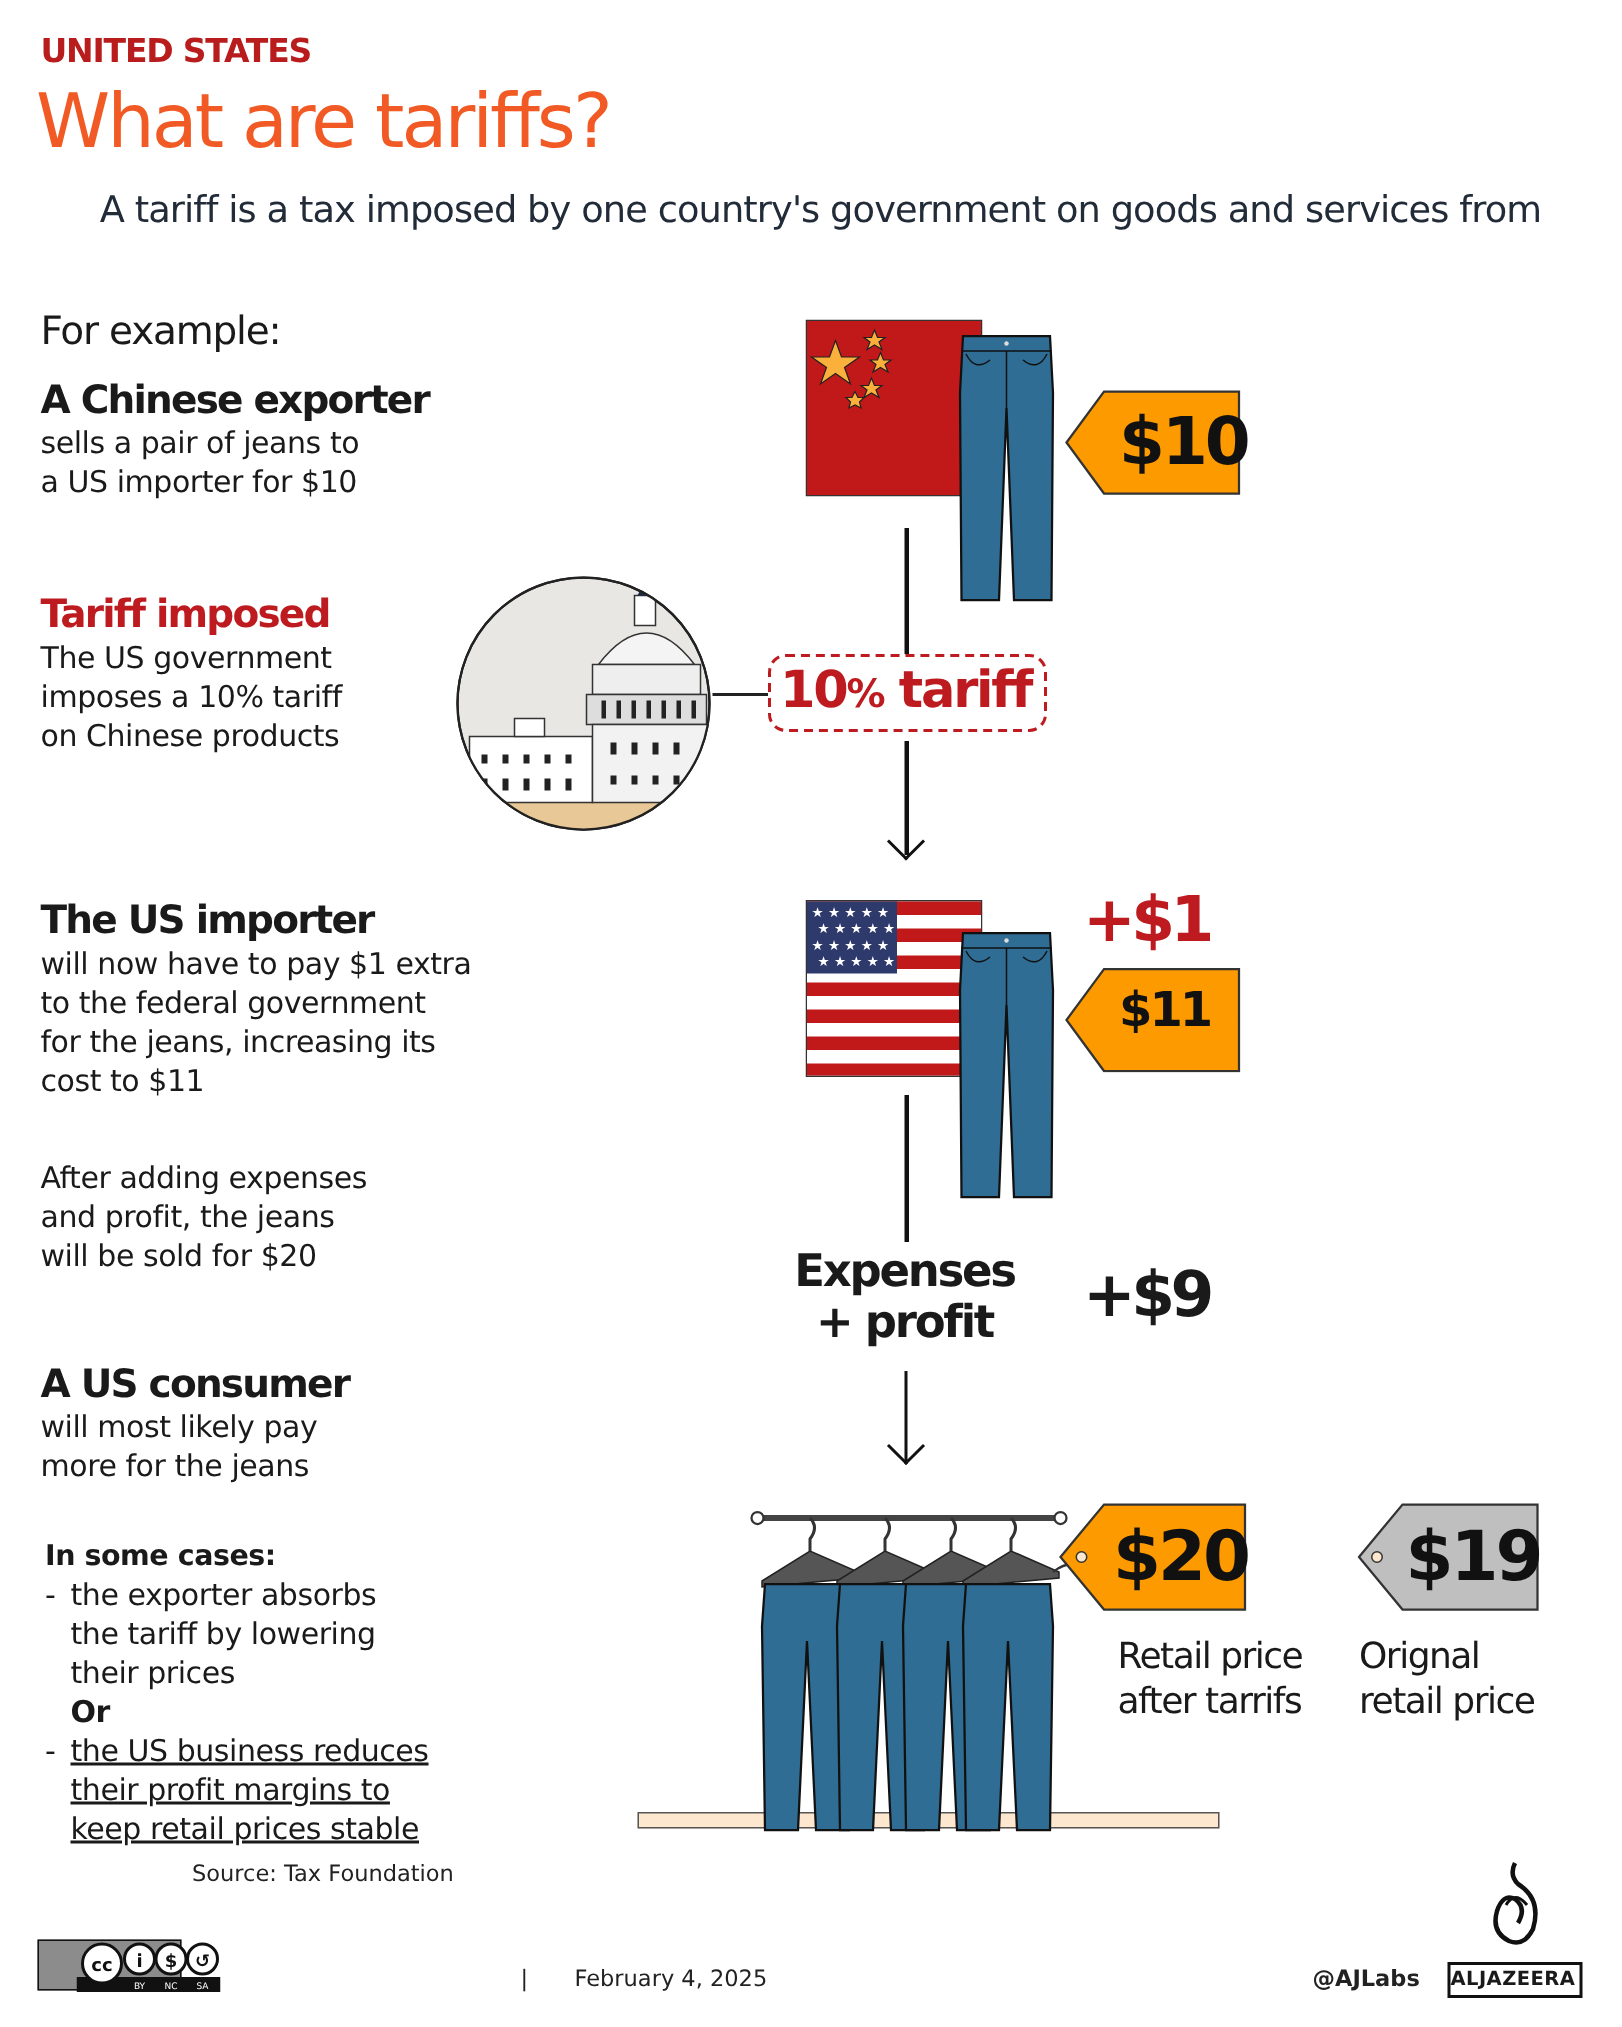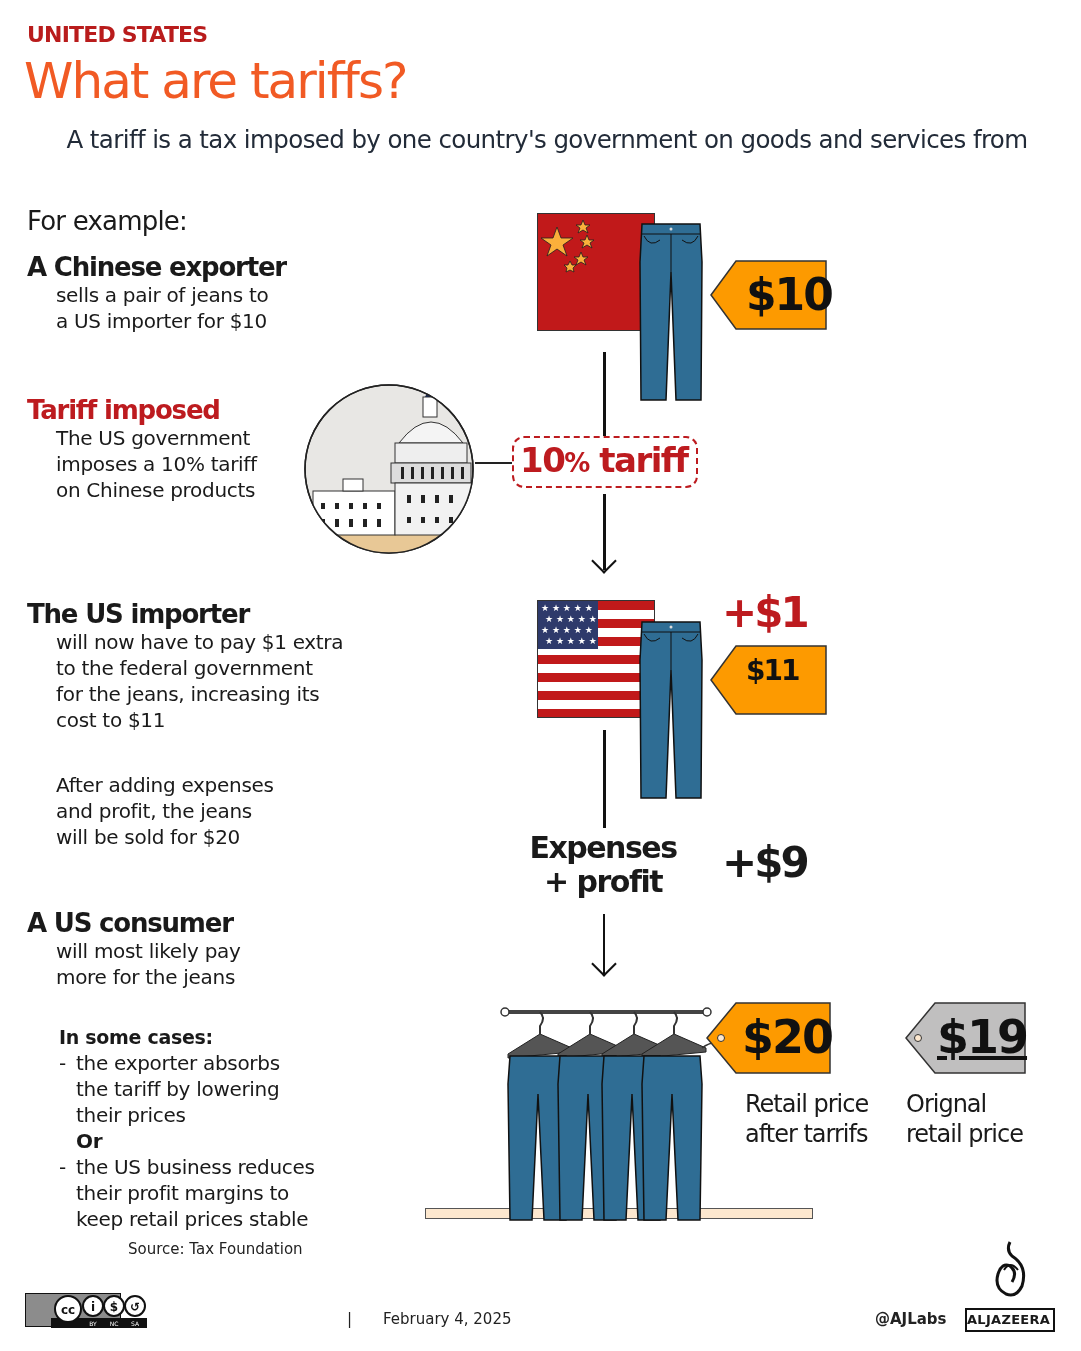--- a/index.html
+++ b/index.html
@@ -4,21 +4,21 @@
   <style>
     * { box-sizing: border-box; margin: 0; padding: 0; }
     html, body { width: 1081px; height: 1351px; background: #ffffff; overflow: hidden; }
     body { position: relative; font-family: "DejaVu Sans", "Liberation Sans", sans-serif; color: #1a1a1a; }
     .abs { position: absolute; }
     .kicker { left: 27px; top: 22px; font-size: 22px; font-weight: bold; color: #b91c1c; letter-spacing: -0.8px; }
     .title { left: 24px; top: 52px; font-size: 50px; color: #f15a24; letter-spacing: -2px; font-weight: normal; white-space: nowrap; }
     .intro { left: 27px; top: 122px; font-size: 24.5px; line-height: 35px; color: #222b38; letter-spacing: -0.6px; width: 1040px; text-align: center; }
     .forex { left: 27px; top: 206px; font-size: 26px; letter-spacing: -0.8px; }
     .h2 { font-size: 26px; font-weight: bold; letter-spacing: -1.2px; white-space: nowrap; }
-    .body { font-size: 20px; line-height: 26px; letter-spacing: -0.3px; white-space: nowrap; margin-left: 29px; }
+    .body { font-size: 20px; line-height: 26px; letter-spacing: -0.3px; white-space: nowrap; }
     .red { color: #bd1b1f; }
     .vline { position: absolute; width: 3px; background: #111; }
     .arrowhead { position: absolute; width: 18px; height: 18px; border-right: 2.5px solid #111; border-bottom: 2.5px solid #111; transform: rotate(45deg); }
     .tag { position: absolute; }
     .tag-text { position: absolute; font-weight: bold; color: #111; letter-spacing: -2px; }
     .tariff-box { position: absolute; left: 512px; top: 436px; width: 186px; height: 52px; border: 2px dashed #bd1b1f; border-radius: 12px; background: #fff; }
     .tariff-text { position: absolute; left: 520px; top: 440px; font-size: 34px; font-weight: bold; color: #bd1b1f; letter-spacing: -1.5px; white-space: nowrap; }
     .tariff-text small { font-size: 26px; }
     .footer { font-size: 15px; color: #222; white-space: nowrap; }
     .aj-box { position: absolute; left: 965px; top: 1308px; width: 90px; height: 24px; border: 2px solid #111; font-size: 13px; font-weight: bold; text-align: left; line-height: 20px; letter-spacing: 0.3px; }
@@ -74,21 +74,21 @@
       <div class="body">the exporter absorbs</div>
       <div class="body">the tariff  by lowering</div>
       <div class="body">their prices</div>
     </div>
   </div>
   <div style="padding-left:17px;">
     <div class="body" style="font-weight:bold;">Or</div>
   </div>
   <div style="position:relative;">
     <span class="body" style="position:absolute; left:0;">-</span>
-    <div style="padding-left:17px;">
+    <div style="padding-left:17px;text-decoration:underline;">
       <div class="body">the US business reduces</div>
       <div class="body">their profit margins to</div>
       <div class="body">keep retail prices stable</div>
     </div>
   </div>
 </div>
 
 <div class="abs" style="left:537px; top:213px;">
   <svg width="118" height="118" viewBox="0 0 118 118">
     <rect x="0.5" y="0.5" width="117" height="117" fill="#c1191a" stroke="#333" stroke-width="1"></rect>
@@ -211,21 +211,21 @@
     <circle cx="33" cy="7" r="1.5" fill="#ddd"></circle>
   </svg>
 </div>
 
 <div class="abs" style="left:722px; top:588px; font-size:42px; font-weight:bold; color:#bd1b1f; letter-spacing:-3px;">+$1</div>
 
 <div class="tag" style="left:710px; top:645px;">
   <svg width="118" height="70" viewBox="0 0 118 70">
     <polygon points="1,35 26,1 116,1 116,69 26,69" fill="#fd9a00" stroke="#333" stroke-width="1.5"></polygon>
   </svg>
-  <div class="tag-text" style="left:36px; top:9px; font-size:28px;">$11</div>
+  <div class="tag-text" style="left:36px; top:9px; font-size:32px;">$11</div>
 </div>
 
 <div class="vline" style="left:603px; top:730px; height:98px;"></div>
 
 <div class="abs" style="left:510px; top:831px; width:186px; text-align:center; font-size:30px; font-weight:bold; letter-spacing:-1.5px; line-height:34px;">
   <div>Expenses</div>
   <div>+ profit</div>
 </div>
 <div class="abs" style="left:722px; top:838px; font-size:42px; font-weight:bold; letter-spacing:-3px;">+$9</div>
 
@@ -270,21 +270,21 @@
 <div class="abs" style="left:745px; top:1089px; font-size:24px; line-height:30px; letter-spacing:-1px; white-space:nowrap;">
   <div>Retail price</div>
   <div>after tarrifs</div>
 </div>
 
 <div class="tag" style="left:905px; top:1002px;">
   <svg width="122" height="72" viewBox="0 0 122 72">
     <polygon points="1,36 30,1 120,1 120,71 30,71" fill="#c0bfbf" stroke="#333" stroke-width="1.5"></polygon>
     <circle cx="13" cy="36" r="3.5" fill="#fde8cf" stroke="#333" stroke-width="1"></circle>
   </svg>
-  <div class="tag-text" style="left:32px; top:8px; font-size:46px;text-decoration:underline;">$19</div>
+  <div class="tag-text" style="left:32px; top:8px; font-size:46px;">$19</div>
 </div>
 <div class="abs" style="left:906px; top:1089px; font-size:24px; line-height:30px; letter-spacing:-1px; white-space:nowrap;">
   <div>Orignal</div>
   <div>retail price</div>
 </div>
 
 <div class="abs" style="left:25px; top:1293px; width:96px; height:34px; background:#8c8c8c; border:1px solid #111;padding-left:25px;">
   <svg width="96" height="34" viewBox="0 0 96 34">
     <rect x="0" y="24" width="96" height="10" fill="#111"></rect>
     <g fill="#fff" stroke="#111" stroke-width="2">

